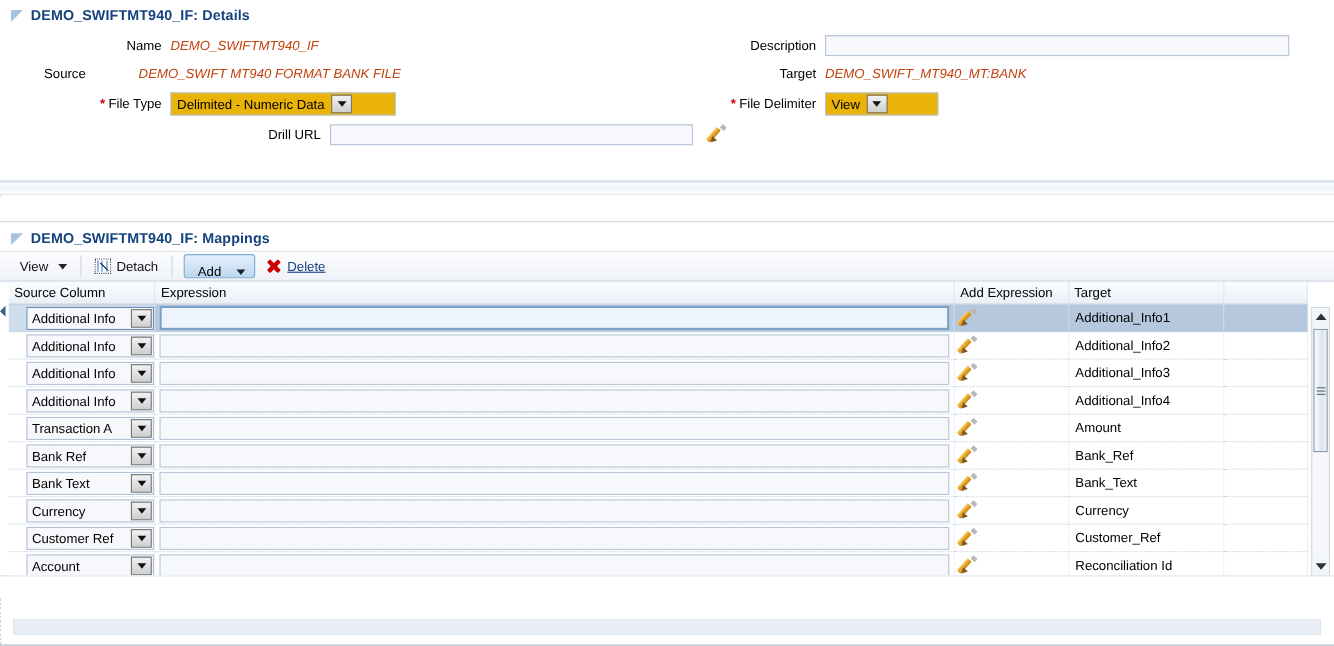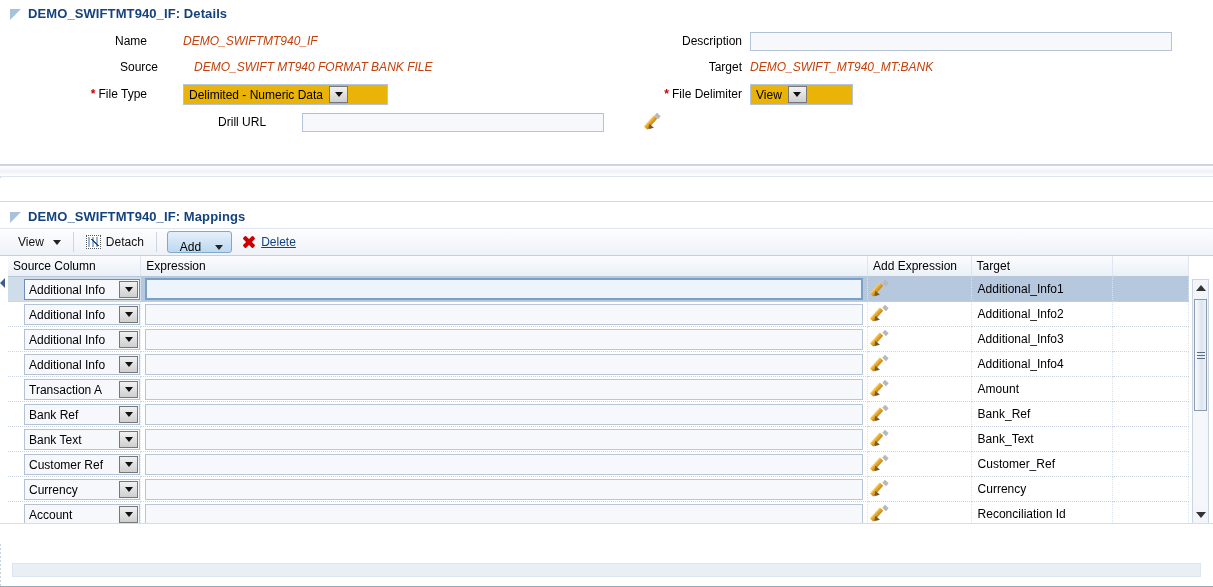--- a/index.html
+++ b/index.html
@@ -32,21 +32,21 @@
     width: 0; height: 0; margin-right: 7px; position: relative; top: 1px;
     border-left: 11px solid #a9c2dc;
     border-bottom: 11px solid transparent;
     flex: 0 0 auto;
   }
   .panel-title { white-space: nowrap; }
 
   
   .form-area { position: relative; padding-top: 3px; }
   .frow { display: flex; align-items: center; height: 26px; }
-  .fcol-left { width: 660px; display: flex; align-items: center; gap: 28px; }
+  .fcol-left { width: 660px; display: flex; align-items: center; }
   .fcol-right { display: flex; align-items: center; }
   .flabel {
     text-align: right; font-size: 12px; color: #000; padding-right: 8px;
     white-space: nowrap;
   }
   .req { color: #c00; margin-right: 3px; font-weight: bold; }
   .fvalue { font-size: 12px; color:#c2410c; white-space: nowrap; font-style: italic; }
 
   
   .textfield {
@@ -292,21 +292,21 @@
           <div class="fvalue">DEMO_SWIFTMT940_IF</div>
         </div>
         <div class="fcol-right">
           <div class="flabel" style="width:90px;">Description</div>
           <div class="textfield" style="width:422px;" title=""></div>
         </div>
       </div>
 
       <div class="frow">
         <div class="fcol-left">
-          <div class="flabel" style="width:166px;">Source</div>
+          <div class="flabel" style="width:126px;text-align:center;">Source</div>
           <div class="fvalue">DEMO_SWIFT MT940 FORMAT BANK FILE</div>
         </div>
         <div class="fcol-right">
           <div class="flabel" style="width:90px;">Target</div>
           <div class="fvalue">DEMO_SWIFT_MT940_MT:BANK</div>
         </div>
       </div>
 
       <div class="frow" style="height:28px;">
         <div class="fcol-left">
@@ -504,47 +504,47 @@
               <td class="cell-expr">
                 <span class="expr-input" title=""></span>
               </td>
               <td class="cell-addexpr"><span class="pencil"><span class="body"></span><span class="tip"></span><span class="cap"></span></span></td>
               <td class="cell-target"><span class="target-text">Bank_Text</span></td>
               <td class="cell-pad"></td>
             </tr>
             <tr>
               <td class="cell-src">
                 <span class="src-select">
+                  <span class="t">Currency</span>
+                  <span class="select-btn">
+                    <span class="caret-dn"></span>
+                  </span>
+                </span>
+              </td>
+              <td class="cell-expr">
+                <span class="expr-input" title=""></span>
+              </td>
+              <td class="cell-addexpr"><span class="pencil"><span class="body"></span><span class="tip"></span><span class="cap"></span></span></td>
+              <td class="cell-target"><span class="target-text">Currency</span></td>
+              <td class="cell-pad"></td>
+            </tr>
+            <tr>
+              <td class="cell-src">
+                <span class="src-select">
                   <span class="t">Customer Ref</span>
                   <span class="select-btn">
                     <span class="caret-dn"></span>
                   </span>
                 </span>
               </td>
               <td class="cell-expr">
                 <span class="expr-input" title=""></span>
               </td>
               <td class="cell-addexpr"><span class="pencil"><span class="body"></span><span class="tip"></span><span class="cap"></span></span></td>
               <td class="cell-target"><span class="target-text">Customer_Ref</span></td>
-              <td class="cell-pad"></td>
-            </tr>
-            <tr>
-              <td class="cell-src">
-                <span class="src-select">
-                  <span class="t">Currency</span>
-                  <span class="select-btn">
-                    <span class="caret-dn"></span>
-                  </span>
-                </span>
-              </td>
-              <td class="cell-expr">
-                <span class="expr-input" title=""></span>
-              </td>
-              <td class="cell-addexpr"><span class="pencil"><span class="body"></span><span class="tip"></span><span class="cap"></span></span></td>
-              <td class="cell-target"><span class="target-text">Currency</span></td>
               <td class="cell-pad"></td>
             </tr>
             <tr>
               <td class="cell-src">
                 <span class="src-select">
                   <span class="t">Account</span>
                   <span class="select-btn">
                     <span class="caret-dn"></span>
                   </span>
                 </span>

